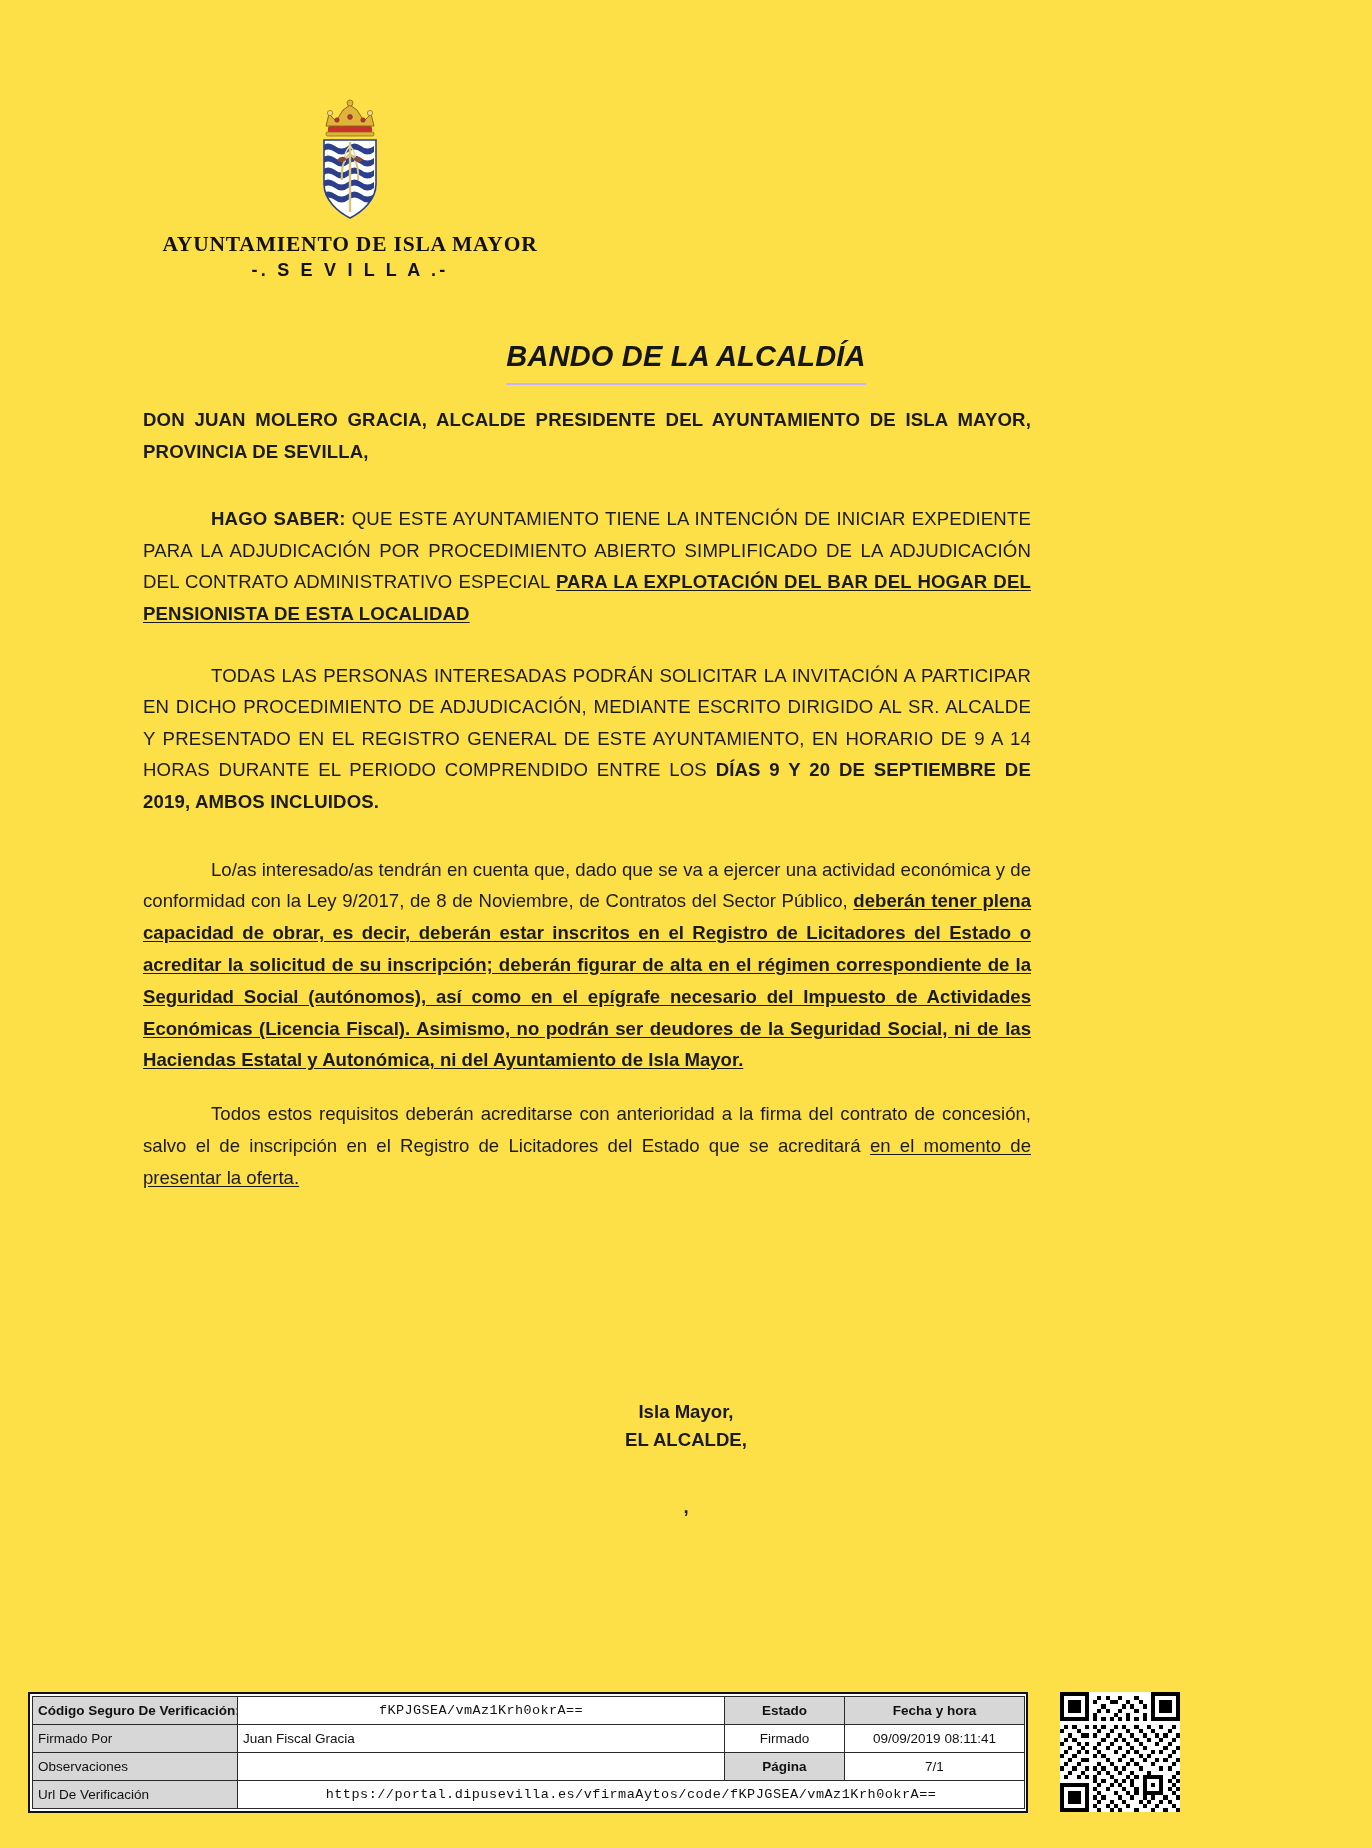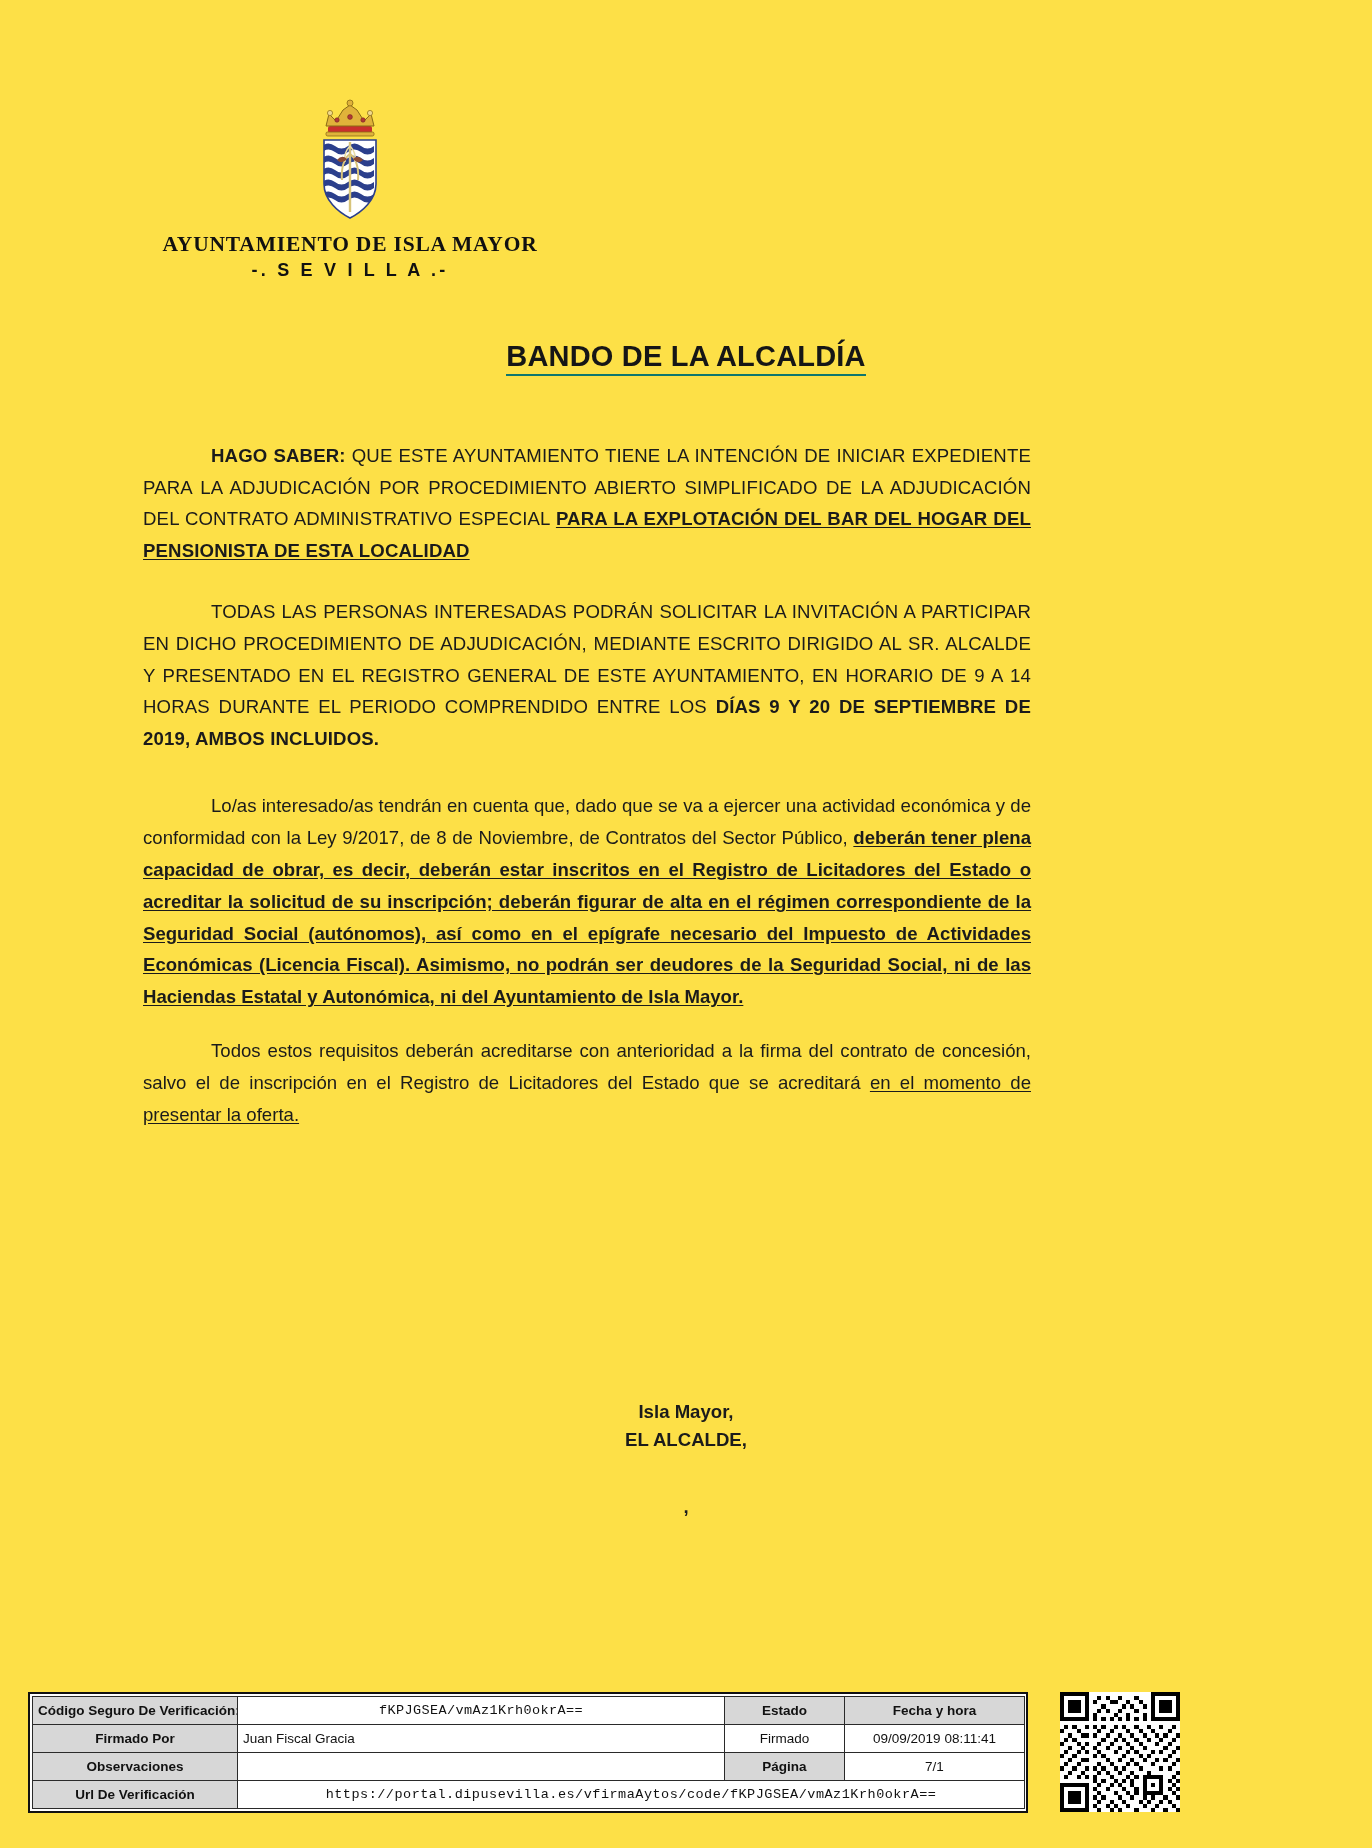--- a/index.html
+++ b/index.html
@@ -59,22 +59,23 @@
     left: 0;
     right: 0;
     top: 340px;
     text-align: center;
     font-size: 29px;
     font-weight: bold;
     letter-spacing: 0.2px;
     color: #161616;
   }
   .doc-title span {
-    border-bottom: 2px solid #0f766e;
-    padding-bottom: 2px;
+    border-bottom: 2px solid #c4b5fd;
+    padding-bottom: 11px;
+    font-style: italic;
   }
 
   
   .body-area {
     position: absolute;
     left: 143px;
     top: 404px;
     width: 888px;
   }
   p.blk {
@@ -164,22 +165,22 @@
     white-space: nowrap;
   }
   td.lbl {
     background: #d7d7d7;
     text-align: center;
     font-weight: bold;
     font-size: 13.5px;
   }
   td.lbl-plain {
     background: #d7d7d7;
-    text-align: center;
-    font-weight: bold;
+    text-align: left;
+    font-weight: normal;
   }
   td.mono-c {
     font-family: "Liberation Mono", monospace;
     text-align: center;
     font-size: 13px;
     letter-spacing: 0.4px;
   }
   td.val-l { text-align: left; padding-left: 8px; }
   td.val-c { text-align: center; }
   td.urlcell {
@@ -242,20 +243,21 @@
     <div class="org-name">AYUNTAMIENTO DE ISLA MAYOR</div>
     <div class="org-sub">-. S E V I L L A .-</div>
   </div>
 
   <div class="doc-title">
     <span>BANDO DE LA ALCALDÍA</span>
   </div>
 
   <div class="body-area">
 
+    <p class="blk caps b">DON JUAN MOLERO GRACIA, ALCALDE PRESIDENTE DEL AYUNTAMIENTO DE ISLA MAYOR, PROVINCIA DE SEVILLA,</p>
 
     <div class="gap-lg"></div>
 
     <p class="blk caps">
       <span class="indent"></span><span class="b">HAGO SABER:</span><span> QUE ESTE AYUNTAMIENTO TIENE LA INTENCIÓN DE INICIAR EXPEDIENTE PARA LA ADJUDICACIÓN POR PROCEDIMIENTO ABIERTO SIMPLIFICADO DE LA ADJUDICACIÓN DEL CONTRATO ADMINISTRATIVO ESPECIAL </span><span class="bu">PARA LA EXPLOTACIÓN DEL BAR DEL HOGAR DEL PENSIONISTA DE ESTA LOCALIDAD</span>
     </p>
 
     <div class="gap-md"></div>
 
     <p class="blk caps">

